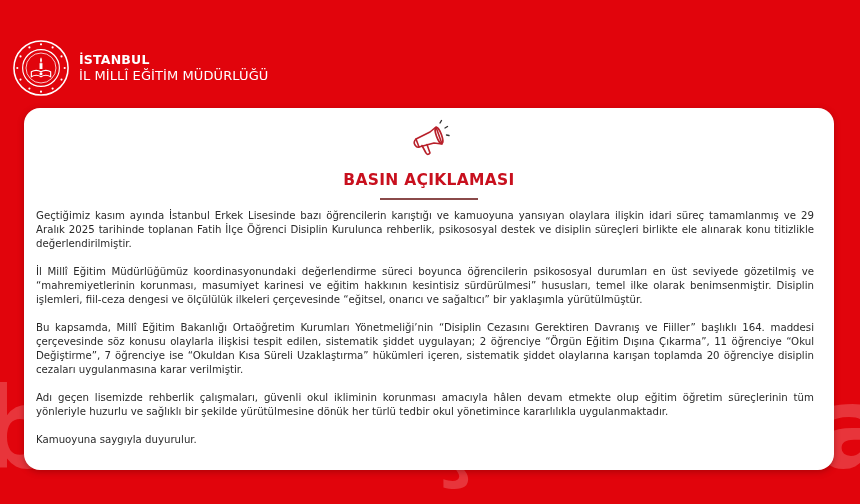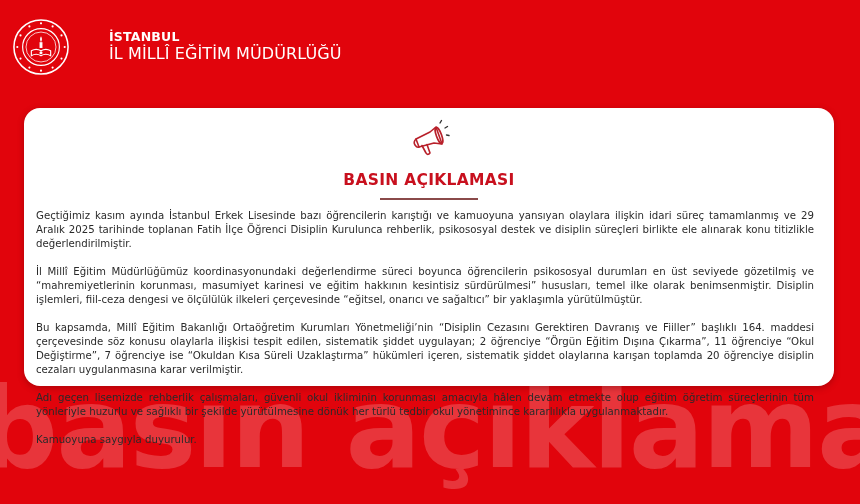--- a/index.html
+++ b/index.html
@@ -17,33 +17,32 @@
       font-weight: bold;
       font-size: 112px;
       letter-spacing: -2px;
       color: #e8353b;
       white-space: nowrap;
       line-height: 1;
       z-index: 0;
     }
     .header {
       position: absolute;
-      left: 12px; top: 18px;
+      left: 12px; top: 39px;
       display: flex; align-items: center;
       z-index: 2;
-      gap: 30px;
     }
     .logo { width: 58px; height: 58px; margin-right: 9px; }
     .header-text { color: #fff; line-height: 1.18; }
     .header-text .city { font-weight: bold; font-size: 12.5px; letter-spacing: 0.2px; }
-    .header-text .dept { font-size: 16px; letter-spacing: 0.1px; }
+    .header-text .dept { font-size: 13px; letter-spacing: 0.1px; }
     .card {
       position: absolute;
       left: 24px; top: 108px;
-      width: 810px; height: 278px;
+      width: 810px; height: 362px;
       background: #fff;
       border-radius: 16px;
       box-shadow: 0 2px 6px rgba(80,0,0,0.35);
       z-index: 1;
     }
     .megaphone { position: absolute; left: 384px; top: 10px; width: 44px; height: 40px; }
     .title {
       position: absolute; left: 0; right: 0; top: 63px;
       text-align: center;
       color: #c8101e;

